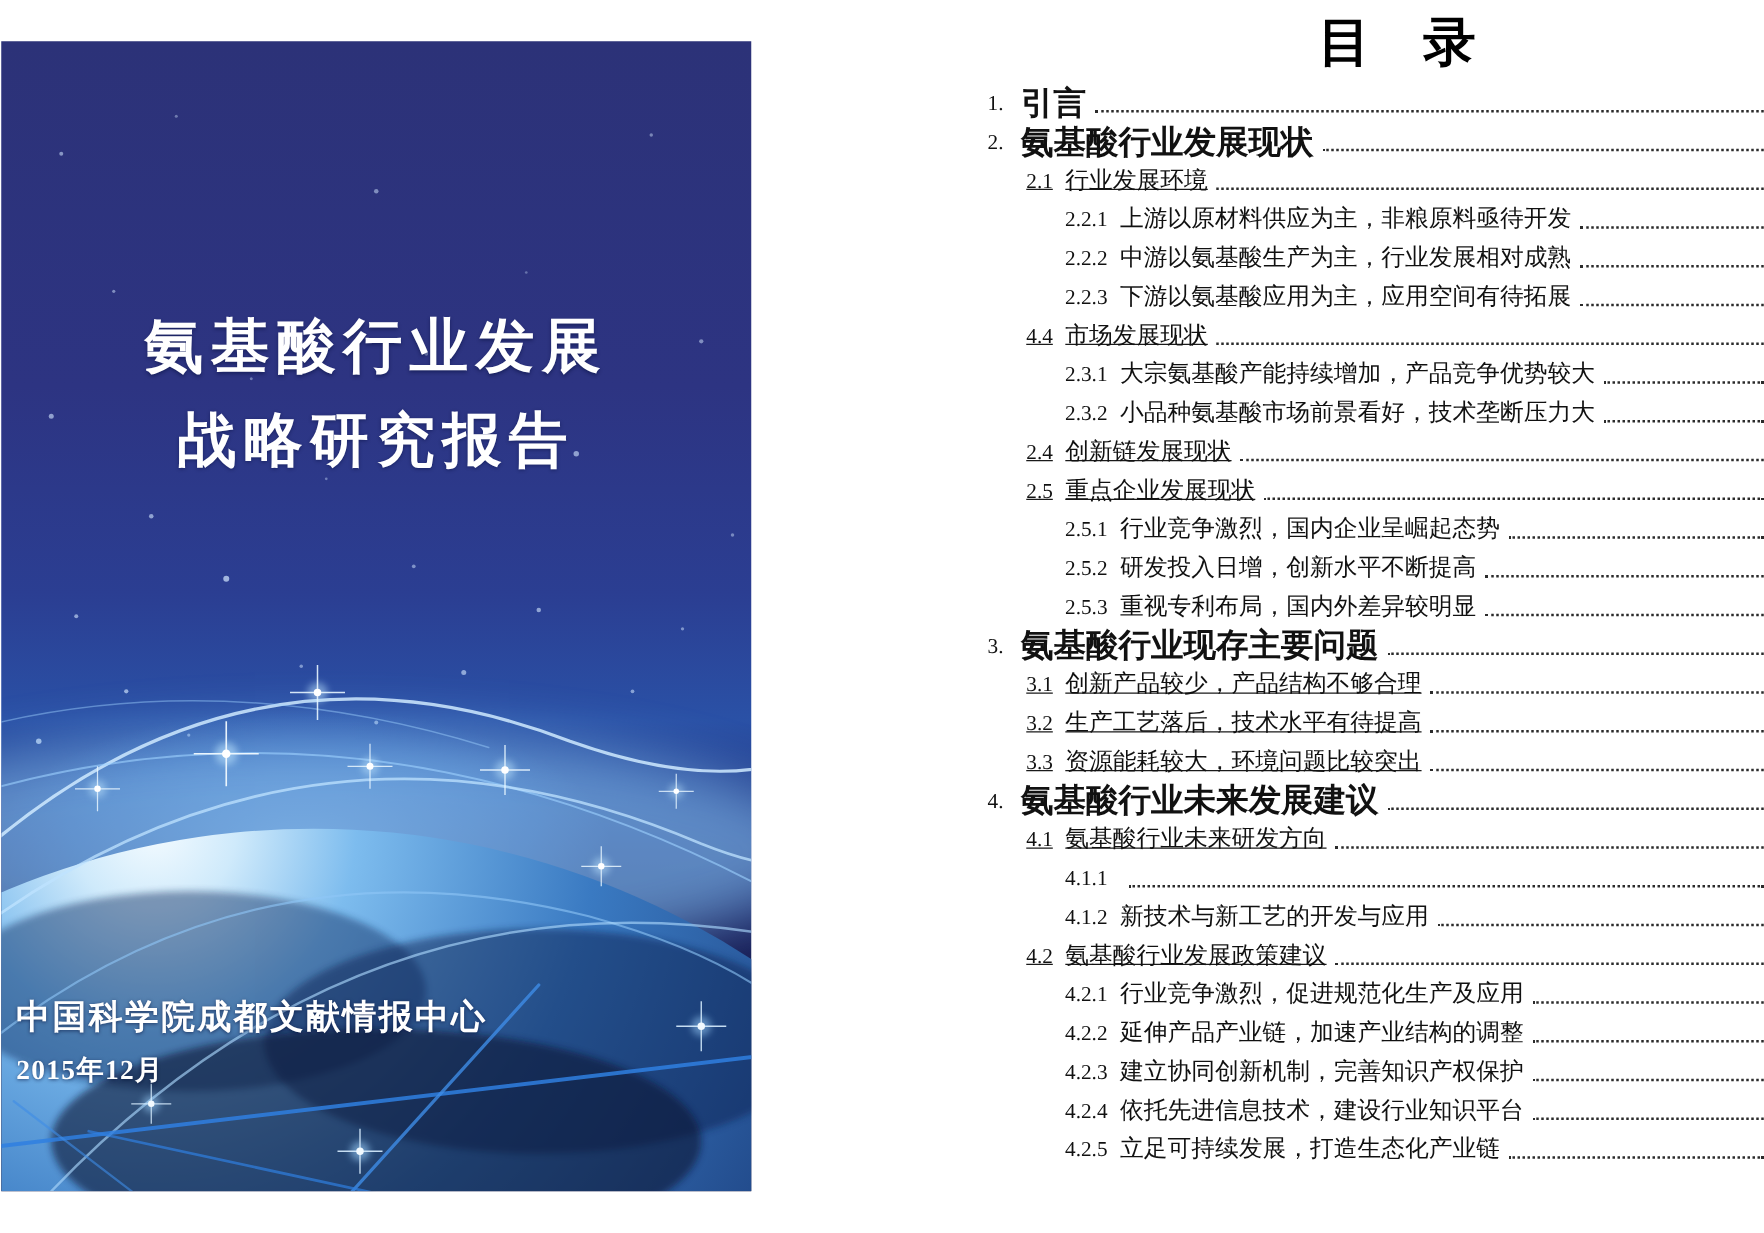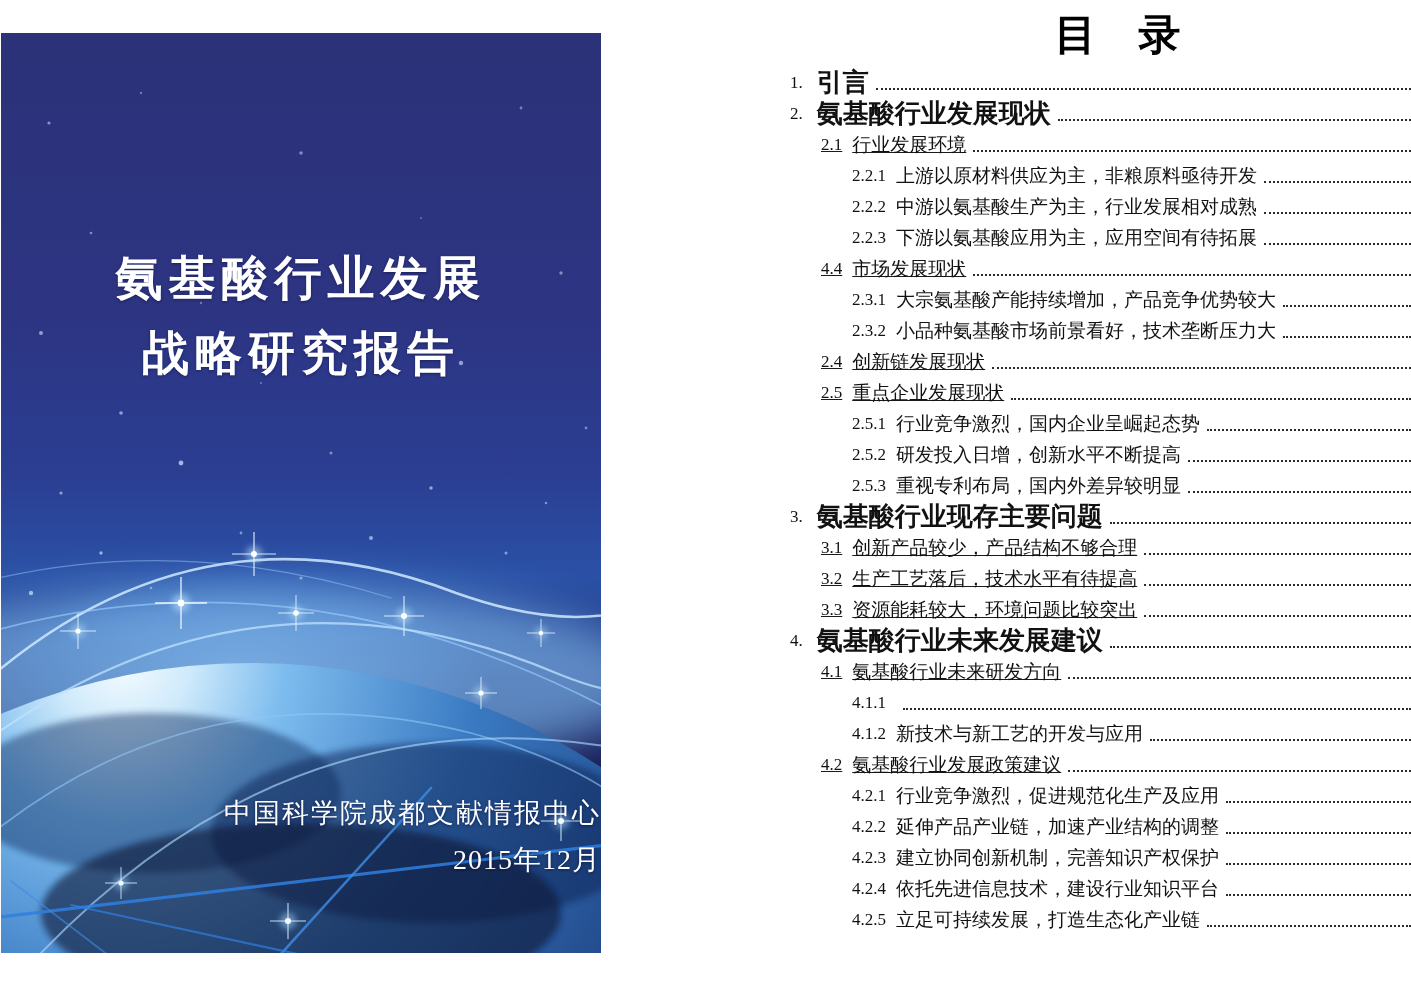--- a/index.html
+++ b/index.html
@@ -15,25 +15,25 @@
       linear-gradient(180deg,#2c3278 0%, #2d3482 30%, #2b3e92 48%, #2a51a6 59%, #202f78 70%, #161a4e 82%, #12123a 100%);
   }
   .cover svg { position:absolute; inset:0; display:block; }
   .cover-title {
     position:absolute; top:208px; left:0; width:100%;
     text-align:center; color:#ffffff; font-weight:bold;
     font-size:47px; line-height:75px; letter-spacing:6px;
     text-shadow:0 1px 3px rgba(0,10,50,.45);
   }
   .cover-footer {
-    position:absolute; left:0; width:100%; text-align:right;
-    color:#ffffff; font-weight:normal; text-shadow:0 1px 3px rgba(0,10,50,.6);padding-left:12px;
+    position:absolute; left:0; width:100%; text-align:left;
+    color:#ffffff; font-weight:bold; text-shadow:0 1px 3px rgba(0,10,50,.6);padding-left:12px;
   }
   .cover-org  { top:762px; font-size:27px; letter-spacing:2px; }
-  .cover-date { top:808px; font-size:28px; letter-spacing:1px; }
+  .cover-date { top:808px; font-size:22px; letter-spacing:1px; }
 
   
   .toc { position:absolute; left:780px; top:0; width:631px; height:882px; color:#1a1a1a; }
   .toc-title {
     margin-top:10px; text-align:center; transform:translateX(22px);
     font-size:42px; font-weight:bold; line-height:50px; color:#000;
   }
   .toc-list { margin-top:3px; }
   .toc-row { display:flex; align-items:flex-end; height:31px; white-space:nowrap; }
   .toc-row .num   { font-size:17px; line-height:22px; margin-right:10px; color:#111; }

